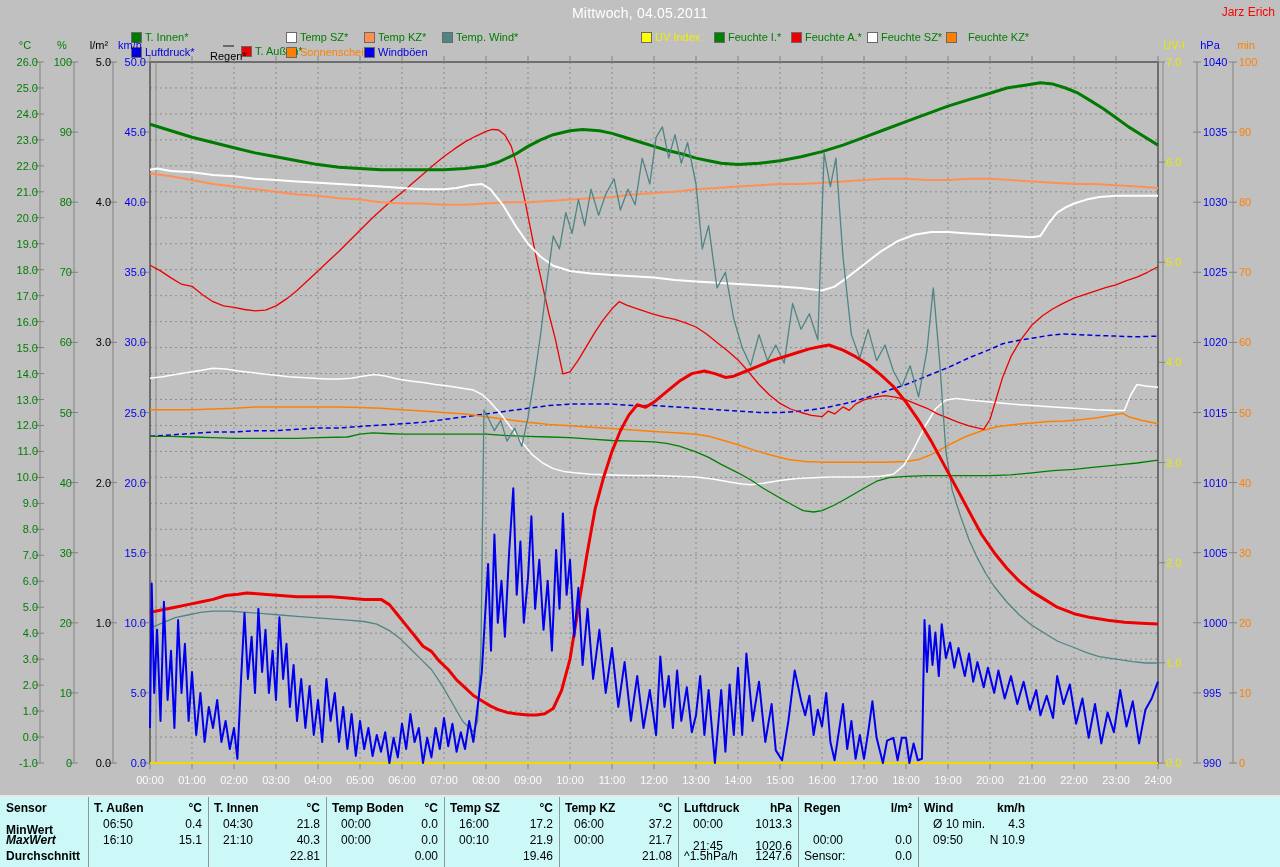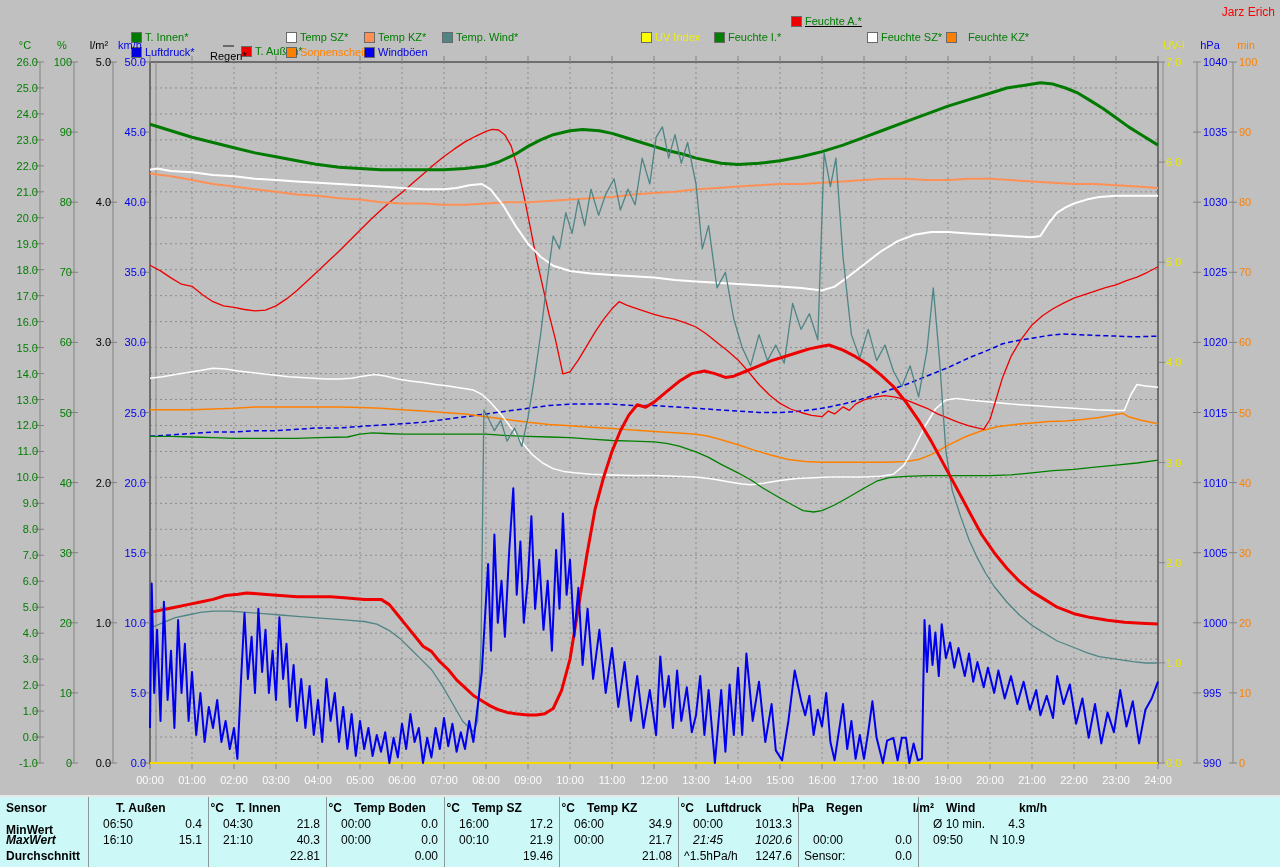--- a/index.html
+++ b/index.html
@@ -20,29 +20,30 @@
   .legend-item{position:absolute;height:12px;display:flex;align-items:center;gap:4px;font-size:11px;white-space:nowrap;cursor:default;}
   .legend-swatch{width:9px;height:9px;display:inline-block;outline:1px solid rgba(0,0,0,.45);}
   #plot-svg{position:absolute;left:0;top:0;}
   #stats-table{
     position:absolute;left:0;top:795px;width:1280px;height:72px;
     background:#ccf8f8;border-top:2px solid #e8e8e8;box-sizing:border-box;
     font-size:12px;color:#000;
   }
   .tbl-col{position:absolute;top:0;height:72px;border-left:1px solid #8a9a9a;box-sizing:border-box;}
   .tbl-line{position:absolute;left:0;height:16px;display:flex;justify-content:space-between;align-items:center;box-sizing:border-box;}
-  .tbl-head{font-weight:bold;margin-left:22px;}
+  .tbl-head{font-weight:bold;}
   .tbl-time{padding-left:14px;}
   .tbl-val{padding-right:6px;}
   .sensor-col .tbl-line{padding-left:6px;font-weight:bold;}
 </style>
 </head>
 <body>
 
 <div id="chart-window">
+  <div id="chart-title">Mittwoch, 04.05.2011</div>
   <div id="author">Jarz Erich</div>
   <svg id="plot-svg" width="1280" height="795">
       <line x1="192" y1="62" x2="192" y2="763" stroke="#8b8b8b" stroke-dasharray="2,3"></line>
       <line x1="234" y1="62" x2="234" y2="763" stroke="#8b8b8b" stroke-dasharray="2,3"></line>
       <line x1="276" y1="62" x2="276" y2="763" stroke="#8b8b8b" stroke-dasharray="2,3"></line>
       <line x1="318" y1="62" x2="318" y2="763" stroke="#8b8b8b" stroke-dasharray="2,3"></line>
       <line x1="360" y1="62" x2="360" y2="763" stroke="#8b8b8b" stroke-dasharray="2,3"></line>
       <line x1="402" y1="62" x2="402" y2="763" stroke="#8b8b8b" stroke-dasharray="2,3"></line>
       <line x1="444" y1="62" x2="444" y2="763" stroke="#8b8b8b" stroke-dasharray="2,3"></line>
       <line x1="486" y1="62" x2="486" y2="763" stroke="#8b8b8b" stroke-dasharray="2,3"></line>
@@ -387,21 +388,21 @@
         <span style="color: rgb(0, 125, 0);">Temp. Wind*</span>
       </div>
       <div class="legend-item" style="left: 642px; top: 31px;">
         <span class="legend-swatch" style="background: rgb(255, 255, 0);"></span>
         <span style="color: rgb(240, 240, 0);">UV Index</span>
       </div>
       <div class="legend-item" style="left: 715px; top: 31px;">
         <span class="legend-swatch" style="background: rgb(0, 128, 0);"></span>
         <span style="color: rgb(0, 125, 0);">Feuchte I.*</span>
       </div>
-      <div class="legend-item" style="left: 792px; top: 15px; text-decoration: underline;">
+      <div class="legend-item" style="left: 792px; top: 31px;">
         <span class="legend-swatch" style="background: rgb(238, 0, 0);"></span>
         <span style="color: rgb(0, 125, 0);">Feuchte A.*</span>
       </div>
       <div class="legend-item" style="left: 868px; top: 31px;">
         <span class="legend-swatch" style="background: rgb(255, 255, 255);"></span>
         <span style="color: rgb(0, 125, 0);">Feuchte SZ*</span>
       </div>
       <div class="legend-item" style="left: 947px; top: 31px; gap: 12px;">
         <span class="legend-swatch" style="background: rgb(255, 128, 0);"></span>
         <span style="color: rgb(0, 125, 0);">Feuchte KZ*</span>
@@ -503,41 +504,41 @@
         <span class="tbl-val">19.46</span>
       </div>
     </div>
     <div class="tbl-col" style="left: 559px; width: 118px;">
       <div class="tbl-line tbl-head" style="top: 3px; width: 118px;">
         <span class="tbl-time" style="padding-left: 5px;">Temp KZ</span>
         <span class="tbl-val">°C</span>
       </div>
       <div class="tbl-line " style="top: 19px; width: 118px;">
         <span class="tbl-time">06:00</span>
-        <span class="tbl-val">34.9</span>
+        <span class="tbl-val">37.2</span>
       </div>
       <div class="tbl-line " style="top: 35px; width: 118px;">
         <span class="tbl-time">00:00</span>
         <span class="tbl-val">21.7</span>
       </div>
       <div class="tbl-line " style="top: 51px; width: 118px;">
         <span class="tbl-time" style="padding-left: 5px;"></span>
         <span class="tbl-val">21.08</span>
       </div>
     </div>
     <div class="tbl-col" style="left: 678px; width: 119px;">
       <div class="tbl-line tbl-head" style="top: 3px; width: 119px;">
         <span class="tbl-time" style="padding-left: 5px;">Luftdruck</span>
         <span class="tbl-val">hPa</span>
       </div>
       <div class="tbl-line " style="top: 19px; width: 119px;">
         <span class="tbl-time">00:00</span>
         <span class="tbl-val">1013.3</span>
       </div>
-      <div class="tbl-line " style="top: 35px; width: 119px; font-style: italic;">
+      <div class="tbl-line " style="top: 41px; width: 119px;">
         <span class="tbl-time">21:45</span>
         <span class="tbl-val">1020.6</span>
       </div>
       <div class="tbl-line " style="top: 51px; width: 119px;">
         <span class="tbl-time" style="padding-left: 5px;">^1.5hPa/h</span>
         <span class="tbl-val">1247.6</span>
       </div>
     </div>
     <div class="tbl-col" style="left: 798px; width: 119px;">
       <div class="tbl-line tbl-head" style="top: 3px; width: 119px;">

